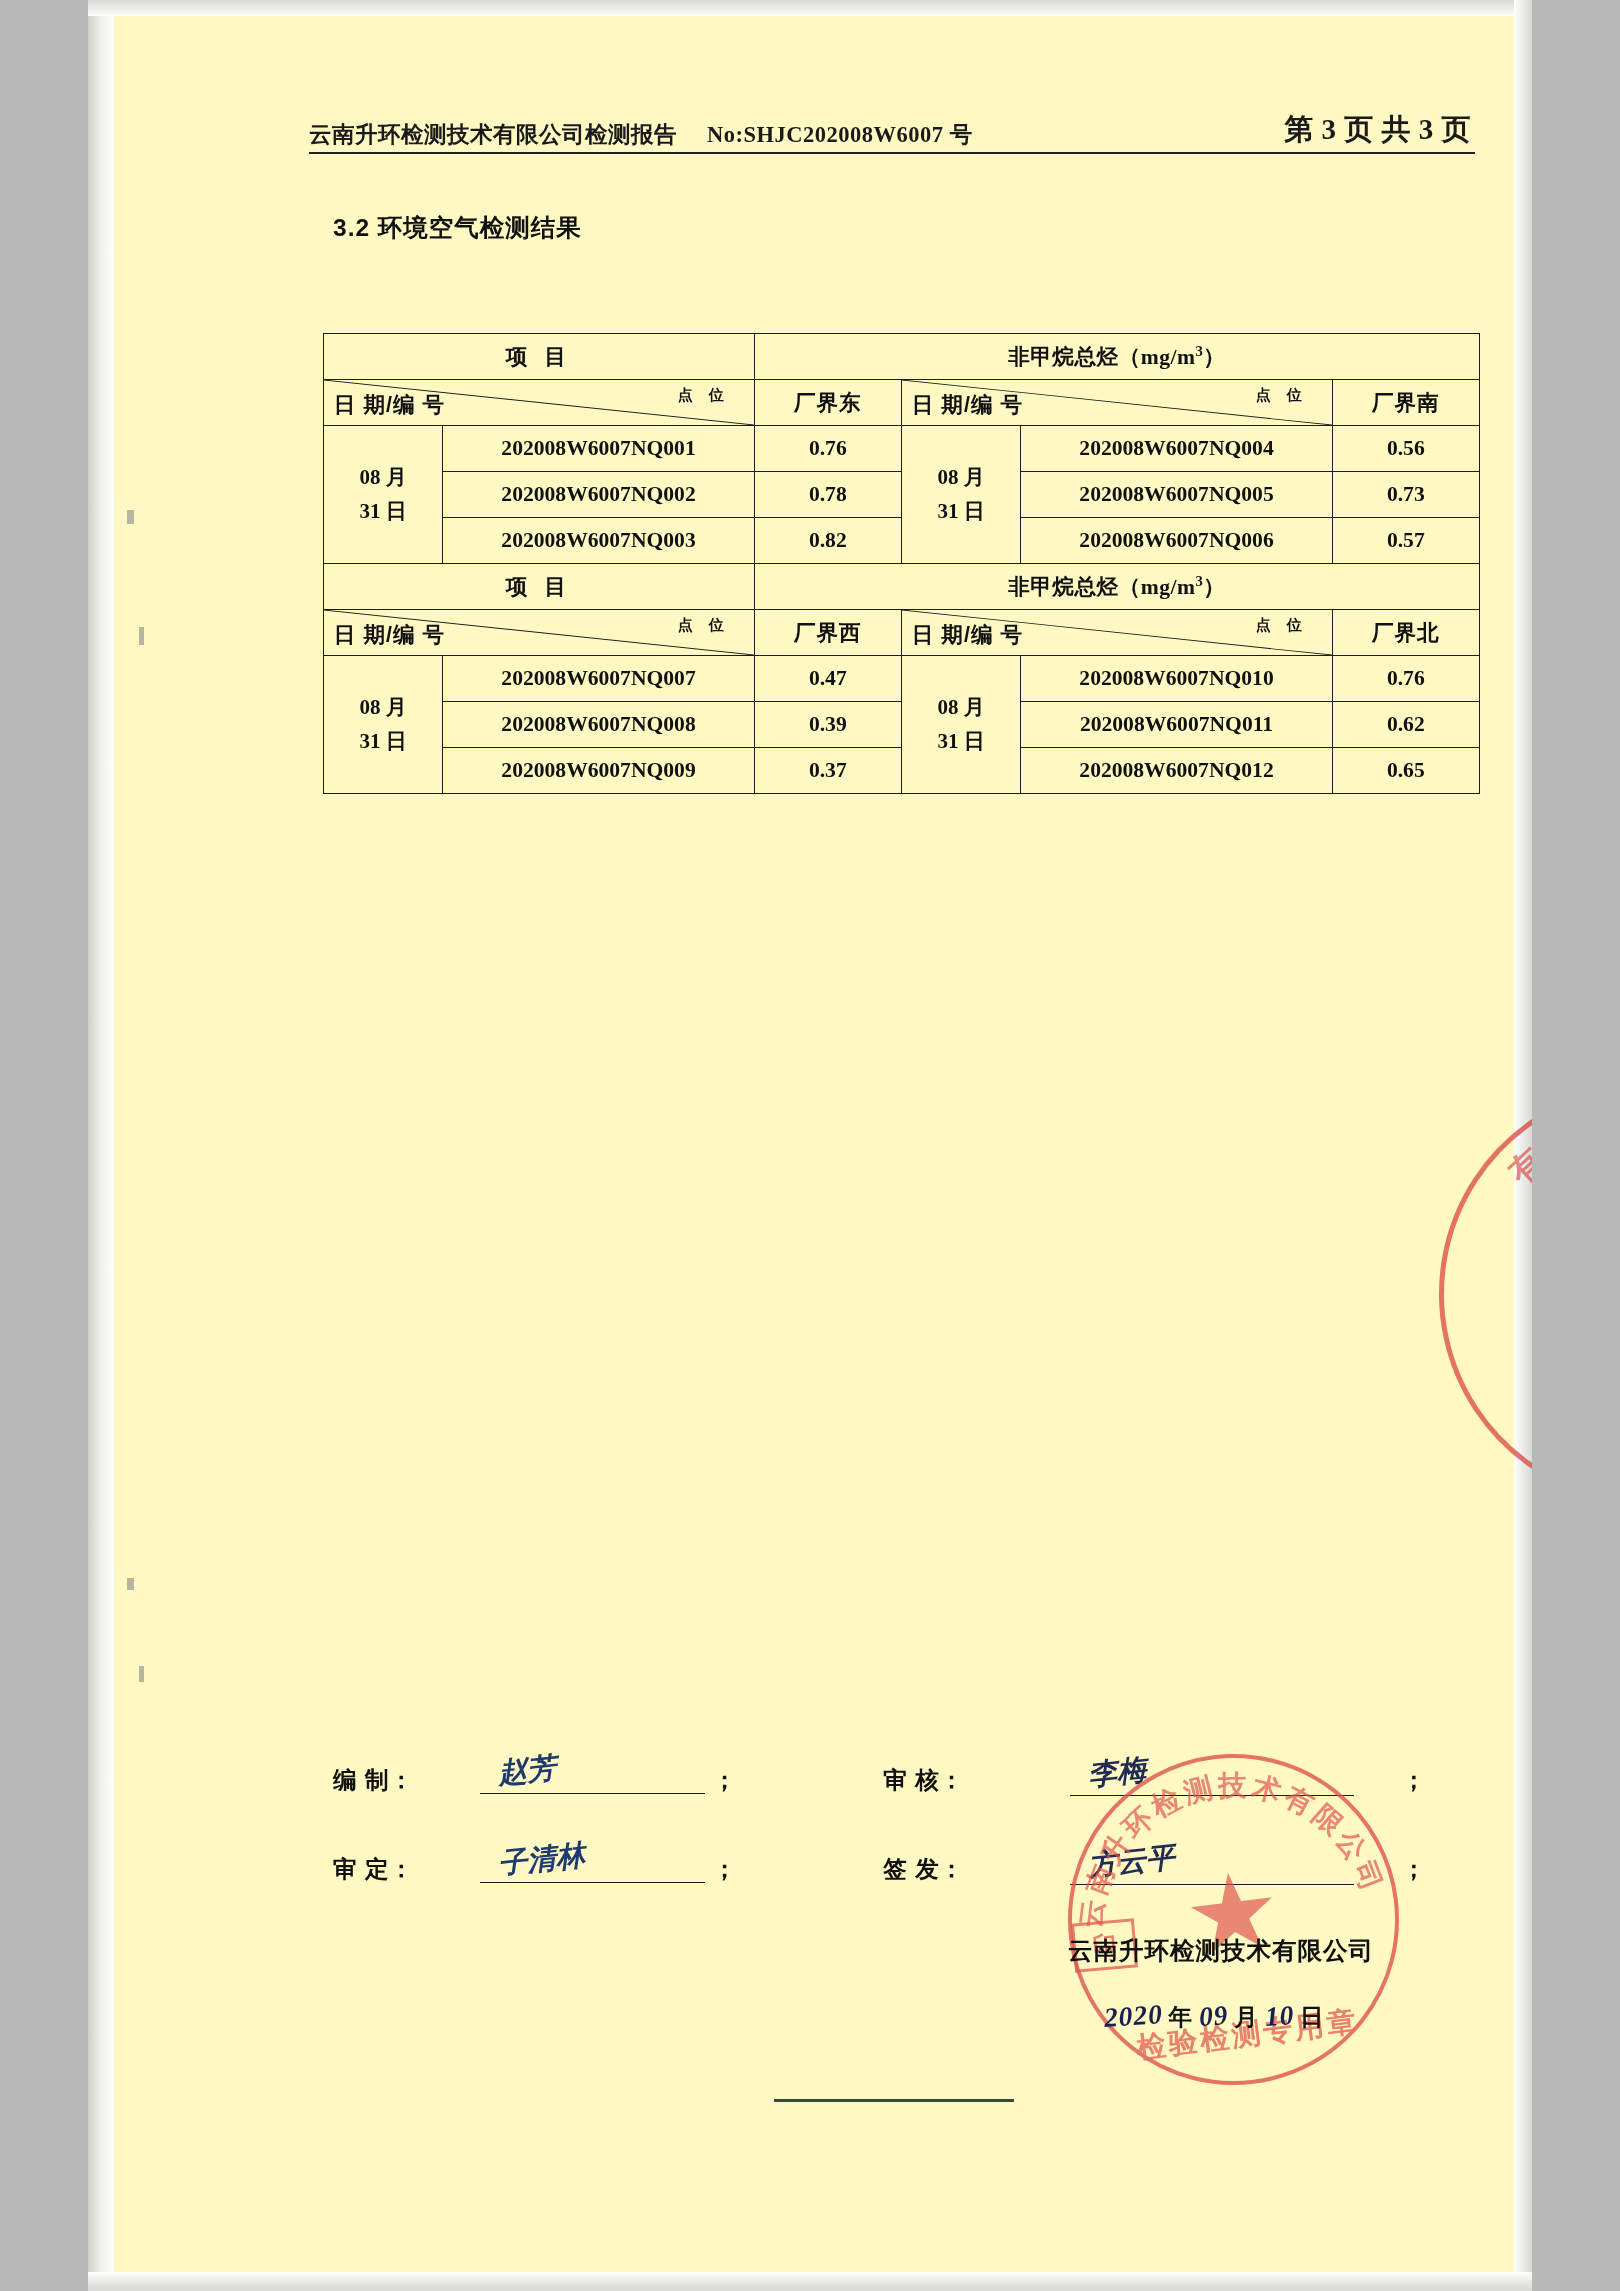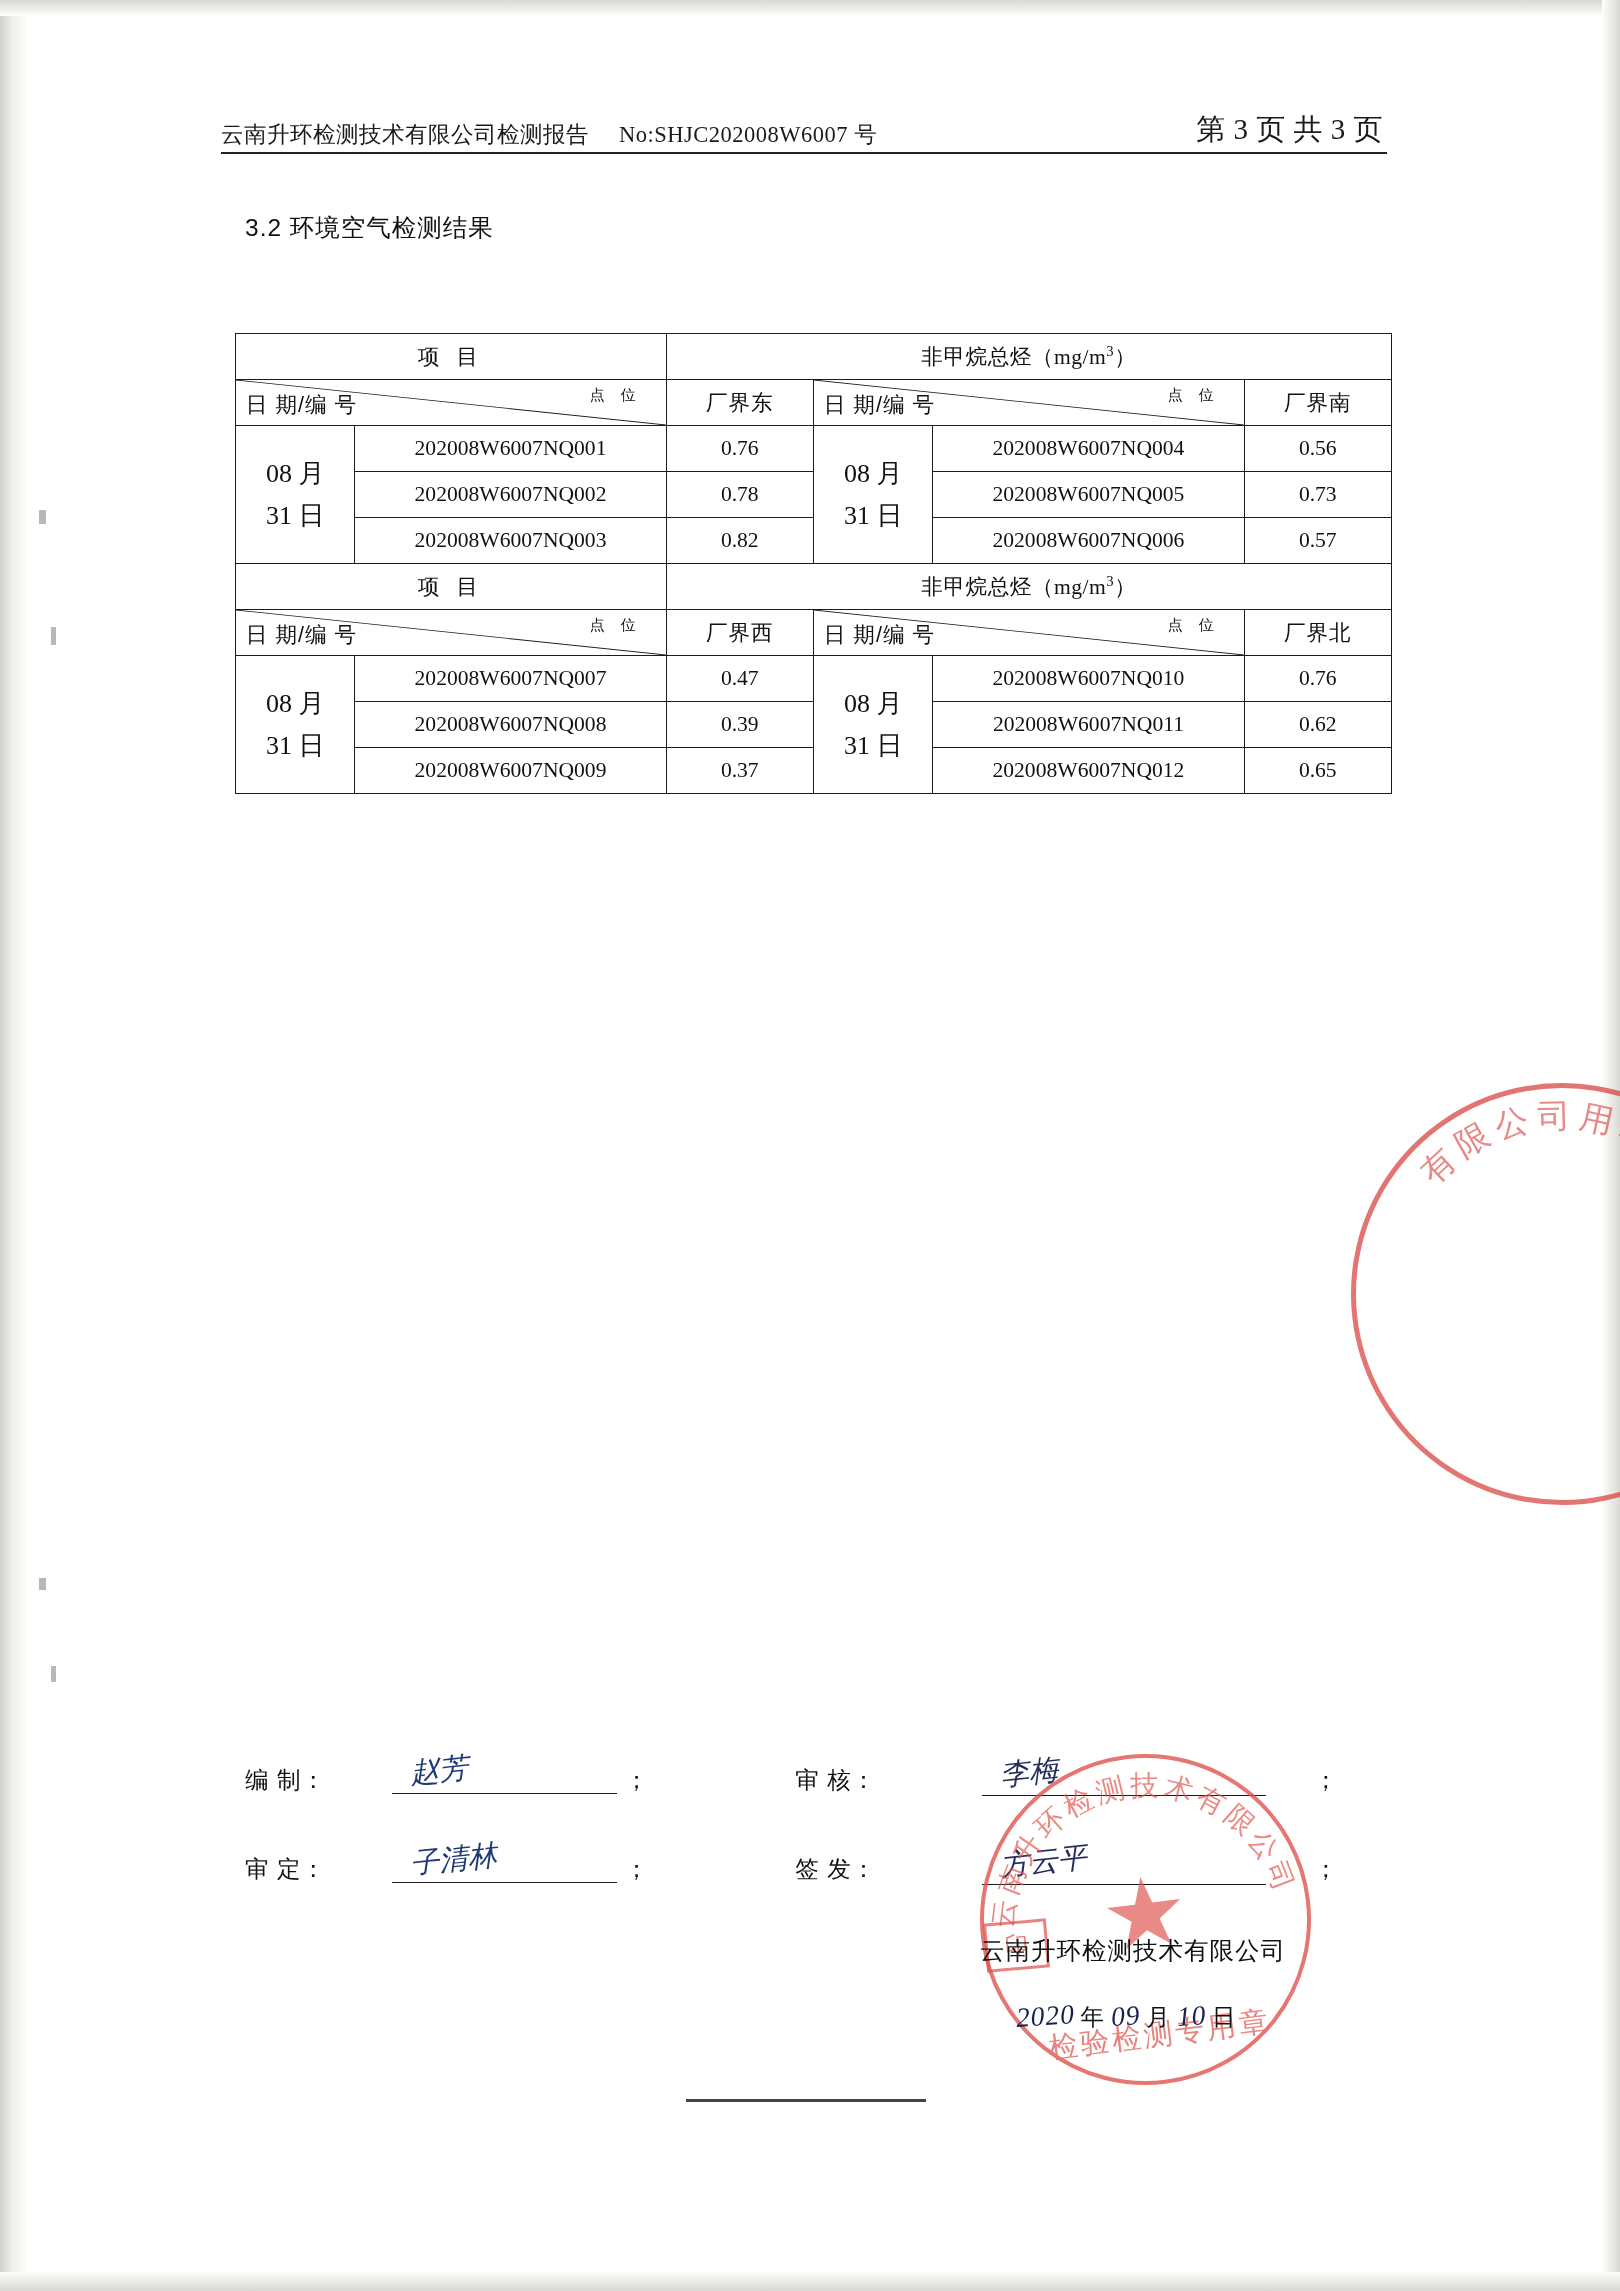--- a/index.html
+++ b/index.html
@@ -5,25 +5,26 @@
   html, body {
     margin: 0;
     padding: 0;
     background: #b8b8b8;
   }
   body {
     font-family: "Liberation Serif", "DejaVu Serif", serif;
   }
   .page {
     position: relative;
-    width: 1620px;
+    width: 1444px;
     height: 2292px;
     margin: 0 auto;
-    background: #ffffff;
+    background: #fef9c3;
     overflow: hidden;
+    font-weight: bold;
   }
   
   .paper-edge-left {
     position: absolute;
     left: 0; top: 0; bottom: 0;
     width: 25.5px;
     background: linear-gradient(to right, #cfcfcb 0%, #efefe9 45%, #fdfdfb 100%);
   }
   .paper-edge-top {
     position: absolute;
@@ -168,21 +169,21 @@
   .diag .bl-label {
     position: absolute;
     left: 9.8px;
     bottom: 5.9px;
     font-family: "Liberation Sans", sans-serif;
     font-size: 21.6px;
     letter-spacing: 1px;
   }
   .date-cell {
     font-family: "Liberation Serif", serif;
-    font-size: 26px;
+    font-size: 21px;
     line-height: 1.6;
   }
 
   
   .sig-block {
     position: absolute;
     left: 245px;
     top: 1764px;
     width: 1157px;
     font-size: 23.5px;

